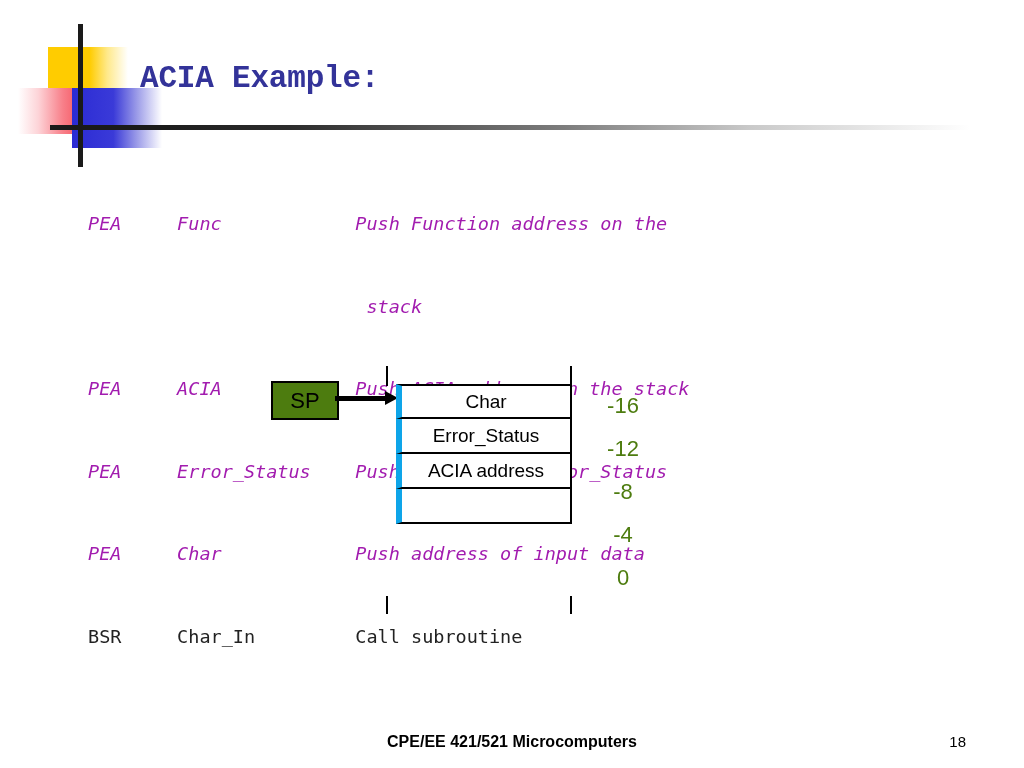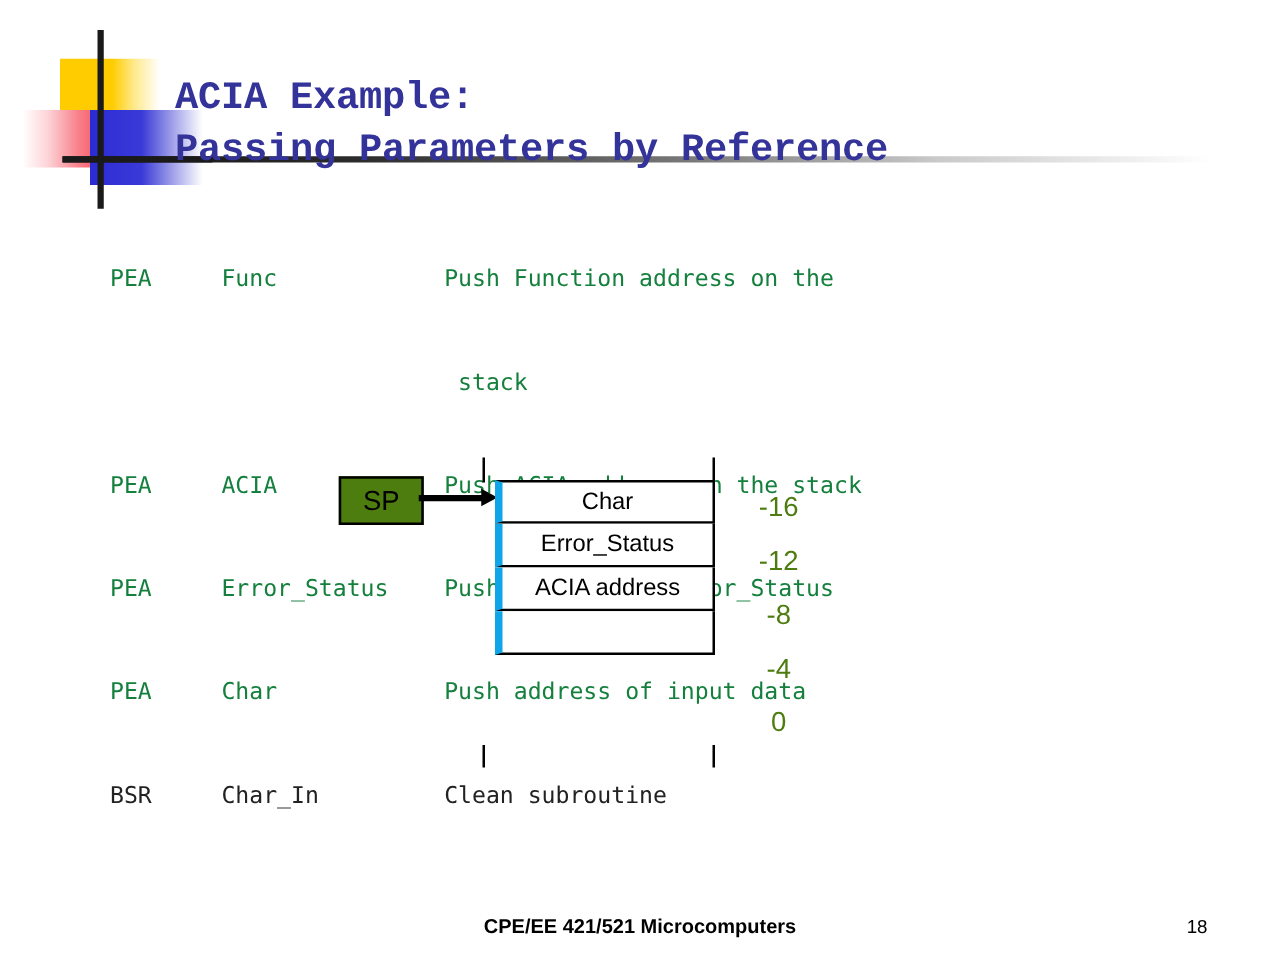--- a/index.html
+++ b/index.html
@@ -65,21 +65,21 @@
   
   .code {
     position: absolute;
     left: 88px; top: 155px;
     font-family: "DejaVu Sans Mono", "Liberation Mono", monospace;
     font-size: 18.5px;
     line-height: 27.5px;
     white-space: pre;
   }
   .code-line { display: block; white-space: pre; }
-  .code-orange { color: #15803d; }
+  .code-orange { color: #a21caf; font-style: italic; }
   .code-black  { color: #222222; }
 
   
   .sp-box {
     position: absolute;
     left: 271px; top: 381px;
     width: 64px; height: 35px;
     border: 2px solid #000;
     background: #4d7c0f;
     display: flex;
@@ -176,30 +176,29 @@
 
   <div class="deco deco-yellow"></div>
   <div class="deco deco-red"></div>
   <div class="deco deco-blue"></div>
   <div class="deco deco-hline-long"></div>
   <div class="deco deco-hline-short"></div>
   <div class="deco deco-vline"></div>
 
   <div class="title">
     <span class="title-line">ACIA Example:</span>
-    <span class="title-line">Passing Parameters by Reference</span>
   </div>
 
   <div class="code">
     <span class="code-line code-orange">PEA     Func            Push Function address on the</span>
     <span class="code-line code-orange">                         stack</span>
     <span class="code-line code-orange">PEA     ACIA            Push ACIA address on the stack</span>
     <span class="code-line code-orange">PEA     Error_Status    Push address of Error_Status</span>
     <span class="code-line code-orange">PEA     Char            Push address of input data</span>
-    <span class="code-line code-black">BSR     Char_In         Clean subroutine</span>
+    <span class="code-line code-black">BSR     Char_In         Call subroutine</span>
     
   </div>
 
   <div class="sp-box">SP</div>
   <div class="sp-arrow-shaft"></div>
   <div class="sp-arrow-head"></div>
 
   <div class="rail rail-left-top"></div>
   <div class="rail rail-right-top"></div>
   <div class="rail rail-left-bot"></div>

